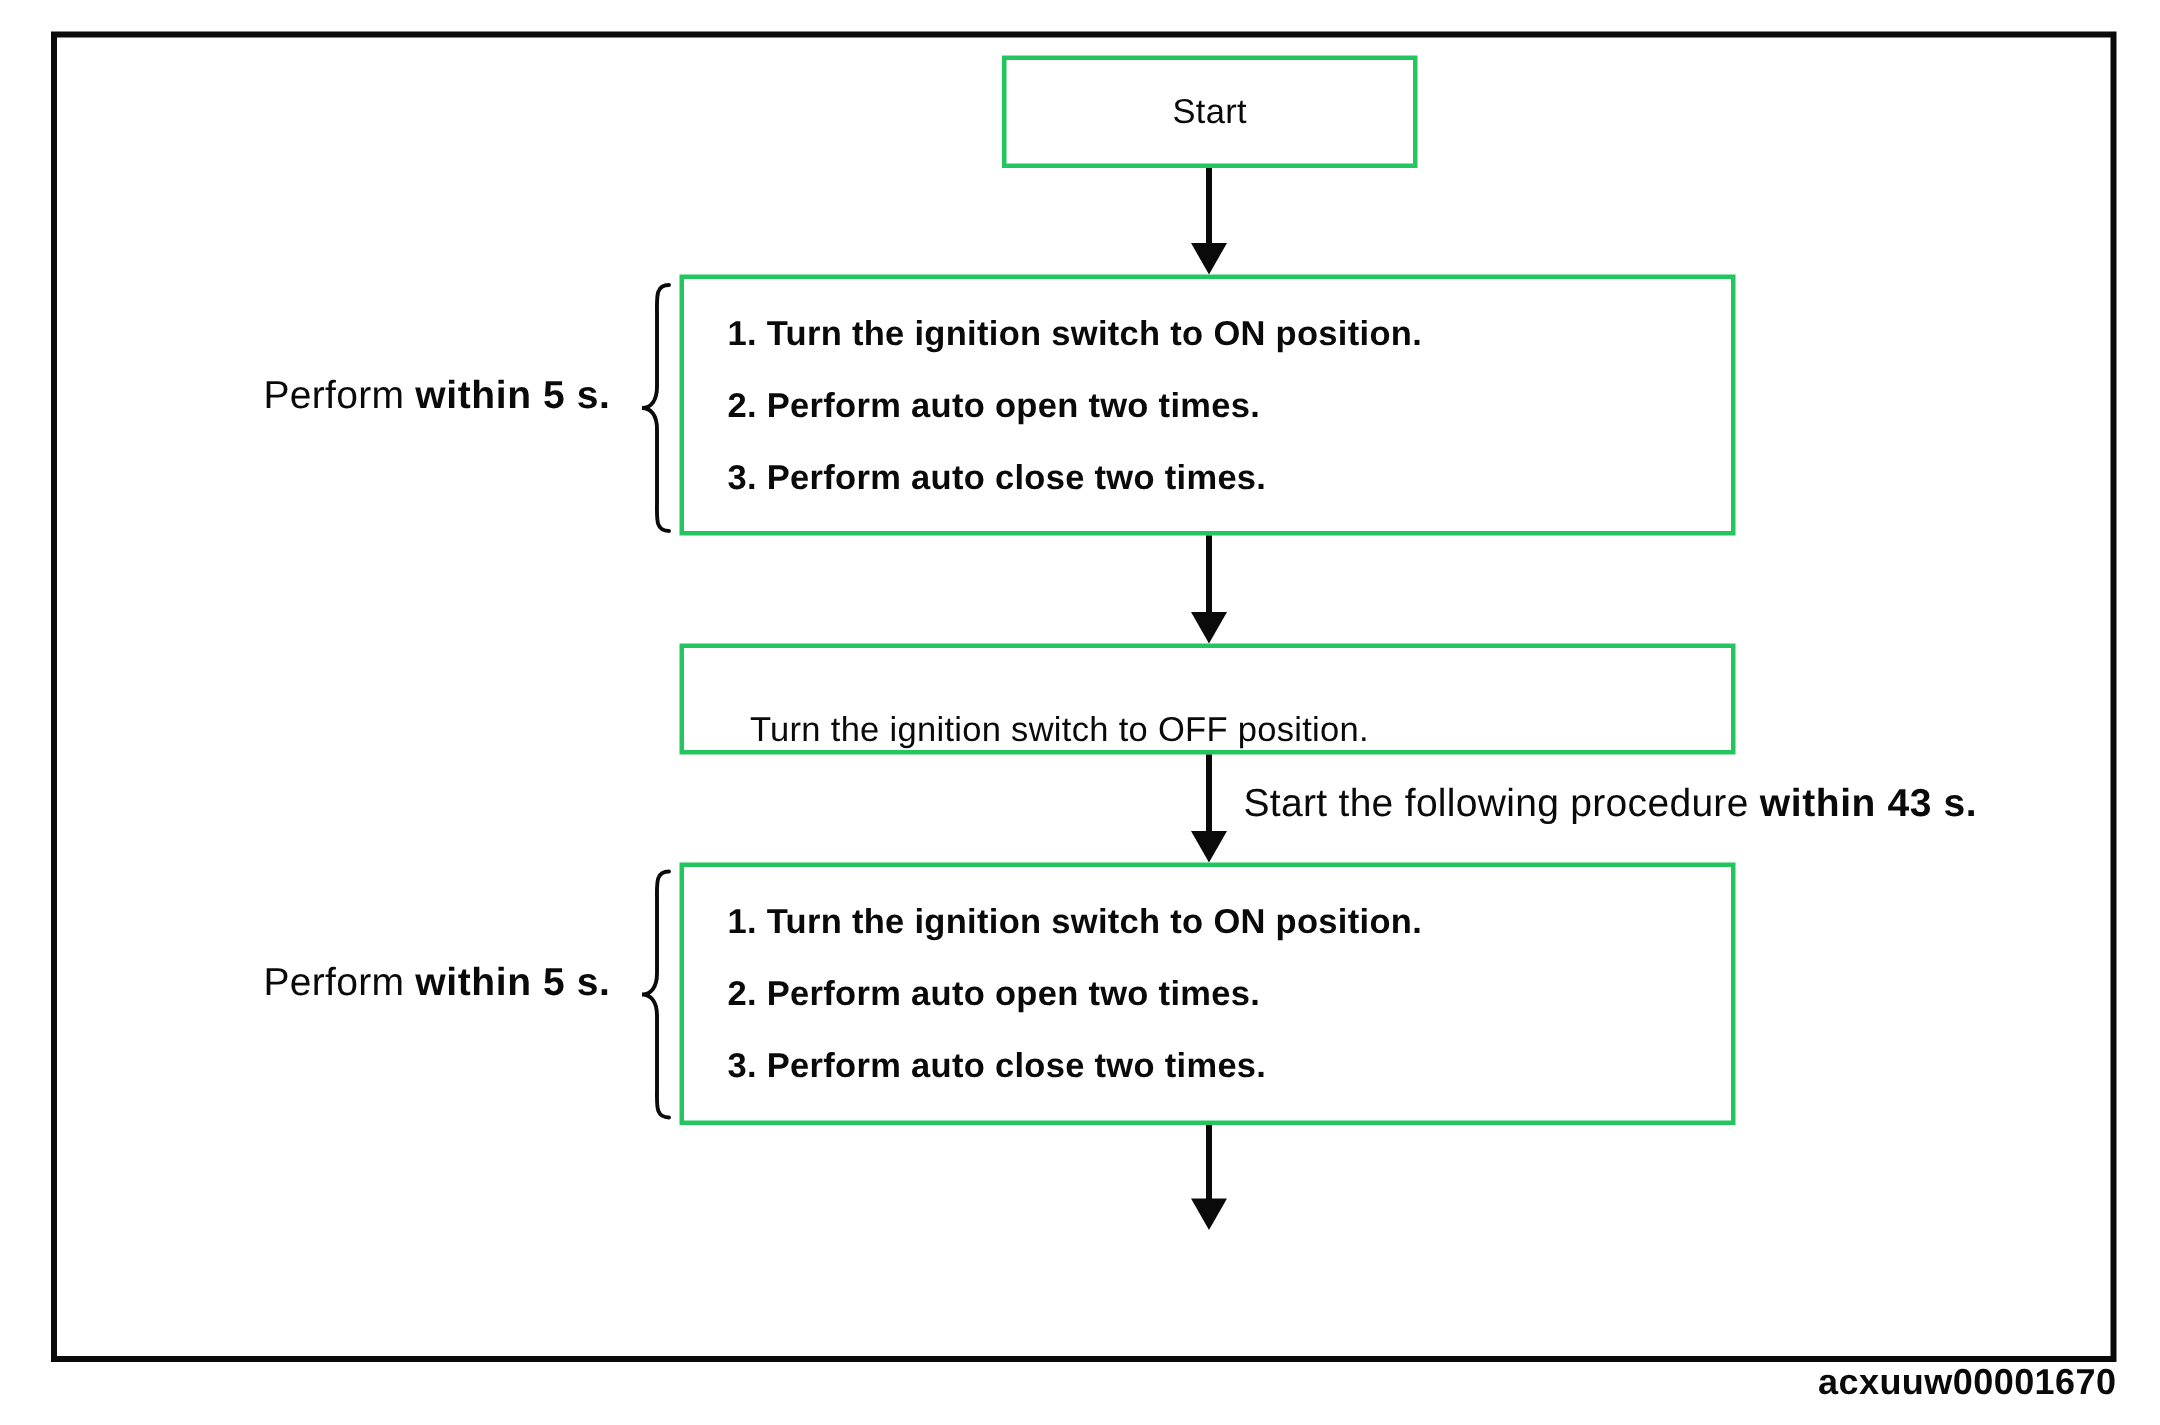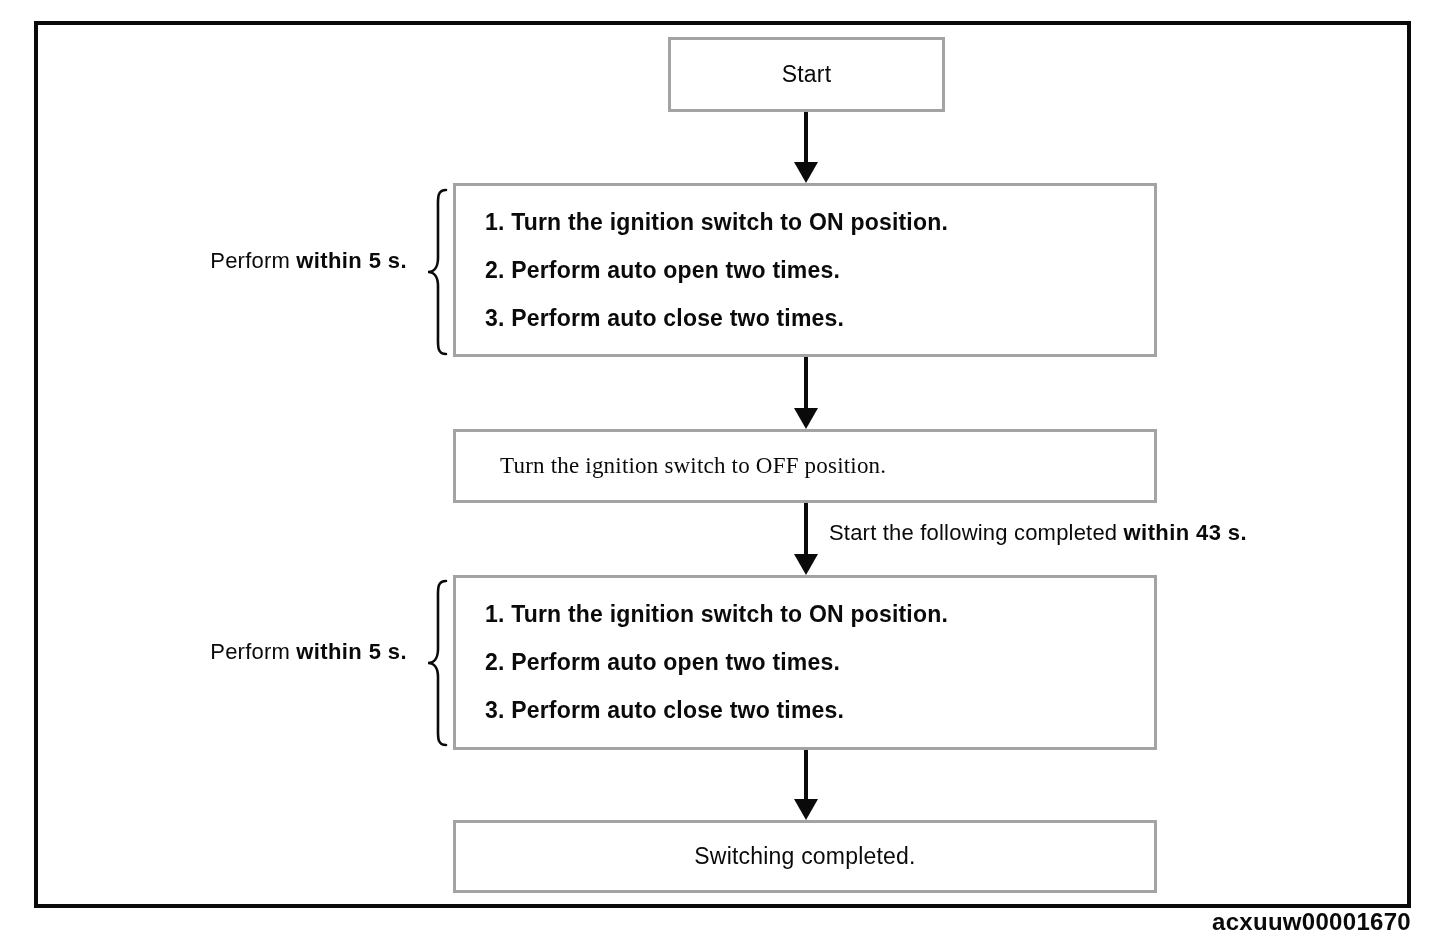--- a/index.html
+++ b/index.html
@@ -20,36 +20,35 @@
     position: absolute;
     left: 34px;
     top: 21px;
     width: 1369px;
     height: 879px;
     border: 4px solid #0a0a0a;
     background: #ffffff;
   }
   .box {
     position: absolute;
-    border: 3px solid #a3a3a3;
+    border: 3px solid #22c55e;
     background: #ffffff;
     box-sizing: border-box;
     font-size: 23px;
     letter-spacing: 0.2px;
   }
   .box.center {
     display: flex;
     align-items: center;
     justify-content: center;
   }
   .box.vcenter {
     display: flex;
-    align-items: center;
+    align-items: flex-end;
     justify-content: flex-start;
-    font-family: Liberation Serif, serif;
   }
   #start-box     { left: 668px; top: 37px;  width: 277px; height: 75px; }
   #steps-box-1   { left: 453px; top: 183px; width: 704px; height: 174px; padding: 12px 10px 0 29px; }
   #off-box       { left: 453px; top: 429px; width: 704px; height: 74px; padding-left: 44px; }
   #steps-box-2   { left: 453px; top: 575px; width: 704px; height: 175px; padding: 12px 10px 0 29px; }
   #done-box      { left: 453px; top: 820px; width: 704px; height: 73px; }
   .step-line {
     display: block;
     line-height: 48px;
     white-space: nowrap;
@@ -77,21 +76,21 @@
     border-left: 12px solid transparent;
     border-right: 12px solid transparent;
     border-top: 21px solid #0a0a0a;
   }
   #arrow-1 { top: 112px; height: 71px; }
   #arrow-2 { top: 357px; height: 72px; }
   #arrow-3 { top: 503px; height: 72px; }
   #arrow-4 { top: 750px; height: 70px; }
   .side-note {
     position: absolute;
-    font-size: 22px;
+    font-size: 26px;
     white-space: nowrap;
     letter-spacing: 0.2px;
   }
   .side-note b { letter-spacing: 0.4px; }
   #note-1 { right: 1033px; top: 248px; }
   #note-2 { right: 1033px; top: 639px; }
   #arrow-note { left: 829px; top: 520px; }
   .brace {
     position: absolute;
     width: 24px;
@@ -146,21 +145,21 @@
   <div class="box vcenter" id="off-box">
     <span>Turn the ignition switch to OFF position.</span>
   </div>
 
   <div class="arrow" id="arrow-3">
     <div class="stem"></div>
     <div class="head"></div>
   </div>
 
   <div class="side-note" id="arrow-note">
-    <span>Start the following completed </span><b>within 43 s.</b>
+    <span>Start the following procedure </span><b>within 43 s.</b>
   </div>
 
   <div class="side-note" id="note-2">
     <span>Perform </span><b>within 5 s.</b>
   </div>
 
   <svg class="brace" id="brace-2" viewBox="0 0 24 170">
     <path d="M21 3 C12 3 13 11 13 21 L13 71 C13 80 9 85 3 85 C9 85 13 90 13 99 L13 149 C13 159 12 167 21 167" fill="none" stroke="#0a0a0a" stroke-width="2.6" stroke-linecap="round"></path>
   </svg>
 
@@ -168,19 +167,16 @@
     <span class="step-line">1. Turn the ignition switch to ON position.</span>
     <span class="step-line">2. Perform auto open two times.</span>
     <span class="step-line">3. Perform auto close two times.</span>
   </div>
 
   <div class="arrow" id="arrow-4">
     <div class="stem"></div>
     <div class="head"></div>
   </div>
 
-  <div class="box center" id="done-box">
-    <span>Switching completed.</span>
-  </div>
 
   <div id="figure-code">acxuuw00001670</div>
 
 </div>
 
 </body></html>

